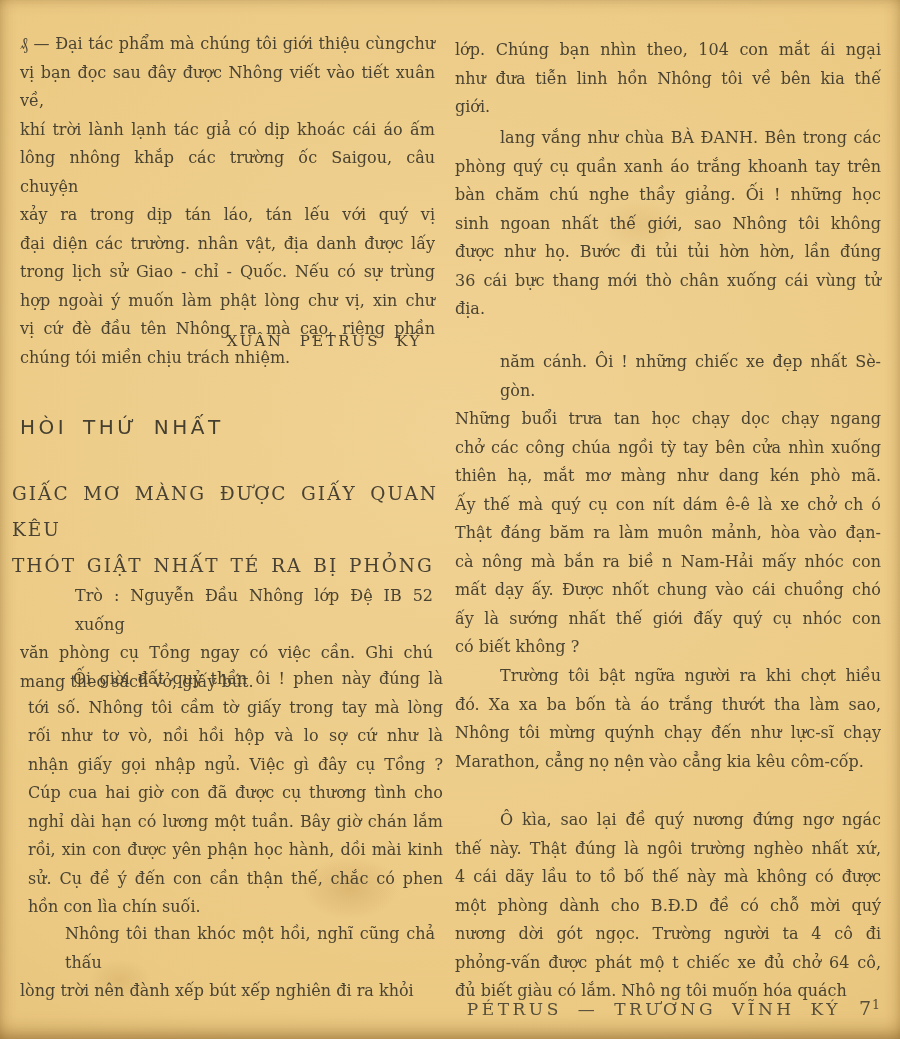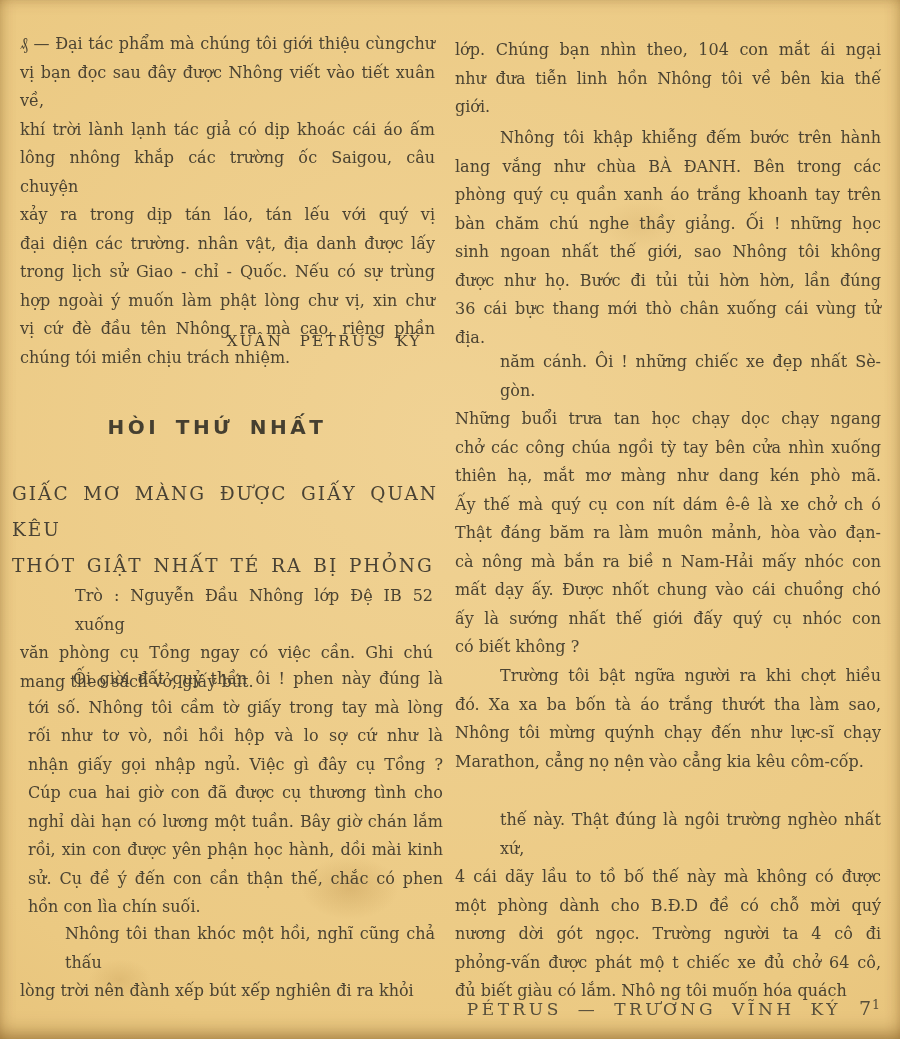--- a/index.html
+++ b/index.html
@@ -20,23 +20,23 @@
   }
   .blk{position:absolute;font-size:16px;line-height:28.5px;}
   .tline{text-align:justify;text-align-last:justify;white-space:normal;}
   .tline.tlast{text-align-last:left;}
   .indent .tline:first-child{padding-left:45px;}
   .indent-lg .tline:first-child{padding-left:55px;}
 
   #l-p1{left:20px;top:30px;width:415px;}
   #l-sig{left:20px;top:327px;width:402px;text-align:right;font-size:15px;
          letter-spacing:2.5px;word-spacing:9px;color:#443d2e;}
-  #l-h1{left:10px;top:413px;width:414px;text-align:center;
+  #l-h1{left:20px;top:413px;width:414px;
         font-family:"DejaVu Sans","Liberation Sans",sans-serif;
-        font-weight:bold;font-size:20px;letter-spacing:3.5px;word-spacing:6px;color:#453f30;}
+        font-weight:normal;font-size:20px;letter-spacing:3.5px;word-spacing:6px;color:#453f30;}
   #l-h2{left:12px;top:476px;width:426px;text-align:center;line-height:36px;
         font-size:18.5px;letter-spacing:2px;word-spacing:3px;color:#494234;}
   #l-p2{left:20px;top:582px;width:413px;}
   #l-p3{left:28px;top:665px;width:415px;}
   #l-p4{left:20px;top:920px;width:415px;}
 
   #r-p1{left:455px;top:36px;width:426px;}
   #r-p2{left:455px;top:124px;width:426px;}
   #r-p3{left:455px;top:348px;width:426px;}
   #r-p4{left:455px;top:662px;width:426px;}
@@ -97,21 +97,20 @@
       <div class="tline tlast">lòng trời nên đành xếp bút xếp nghiên đi ra khỏi</div>
     </div>
 
   <div id="r-p1" class="blk">
       <div class="tline">lớp. Chúng bạn nhìn theo, 104 con mắt ái ngại</div>
       <div class="tline">như đưa tiễn linh hồn Nhông tôi về bên kia thế</div>
       <div class="tline tlast">giới.</div>
     </div>
 
   <div id="r-p2" class="blk indent">
-      <div class="tline">Nhông tôi khập khiễng đếm bước trên hành</div>
       <div class="tline">lang vắng như chùa BÀ ĐANH. Bên trong các</div>
       <div class="tline">phòng quý cụ quần xanh áo trắng khoanh tay trên</div>
       <div class="tline">bàn chăm chú nghe thầy giảng. Ối ! những học</div>
       <div class="tline">sinh ngoan nhất thế giới, sao Nhông tôi không</div>
       <div class="tline">được như họ. Bước đi tủi tủi hờn hờn, lần đúng</div>
       <div class="tline">36 cái bực thang mới thò chân xuống cái vùng tử</div>
       <div class="tline tlast">địa.</div>
     </div>
 
   <div id="r-p3" class="blk indent">
@@ -128,20 +127,21 @@
     </div>
 
   <div id="r-p4" class="blk indent">
       <div class="tline">Trường tôi bật ngữa người ra khi chợt hiều</div>
       <div class="tline">đó. Xa xa ba bốn tà áo trắng thướt tha làm sao,</div>
       <div class="tline">Nhông tôi mừng quýnh chạy đến như lực-sĩ chạy</div>
       <div class="tline tlast">Marathon, cẳng nọ nện vào cẳng kia kêu côm-cốp.</div>
     </div>
 
   <div id="r-p5" class="blk indent">
+      <div class="tline">Ô kìa, sao lại đề quý nương đứng ngơ ngác</div>
       <div class="tline">thế này. Thật đúng là ngôi trường nghèo nhất xứ,</div>
       <div class="tline">4 cái dãy lầu to tồ bố thế này mà không có được</div>
       <div class="tline">một phòng dành cho B.Đ.D đề có chỗ mời quý</div>
       <div class="tline">nương dời gót ngọc. Trường người ta 4 cô đi</div>
       <div class="tline">phỏng-vấn được phát mộ t chiếc xe đủ chở 64 cô,</div>
       <div class="tline tlast">đủ biết giàu có lắm. Nhô ng tôi muốn hóa quách</div>
     </div>
 
   <div id="footer" class="blk">
     <span>PÉTRUS — TRƯƠNG VĨNH KÝ</span><span class="pagenum">7</span><span class="pagenum-sup">1</span>

